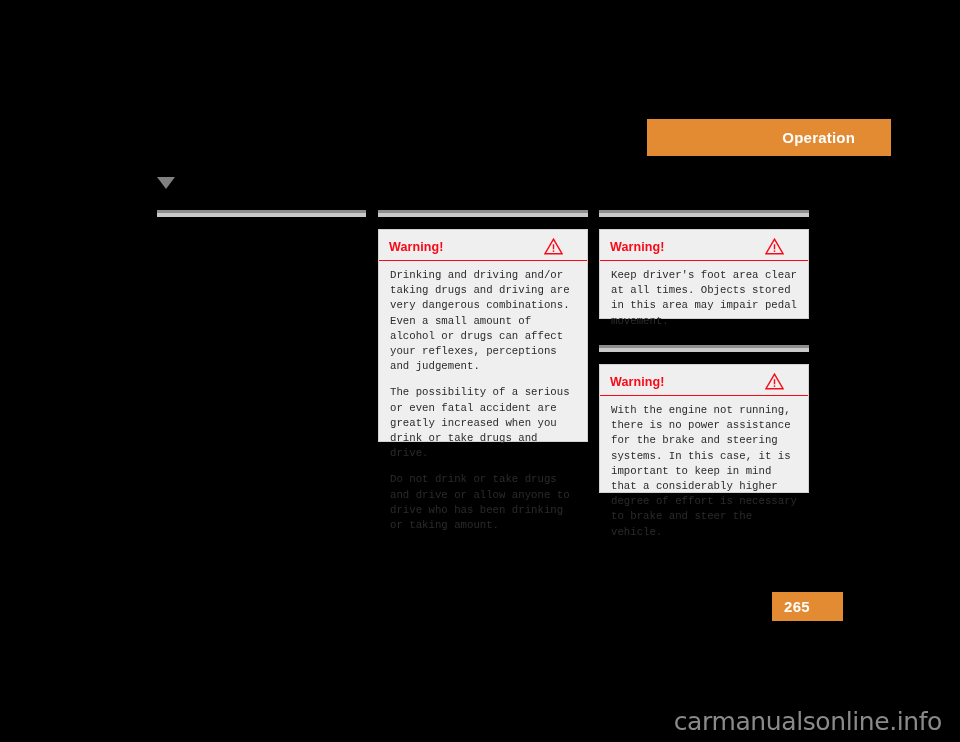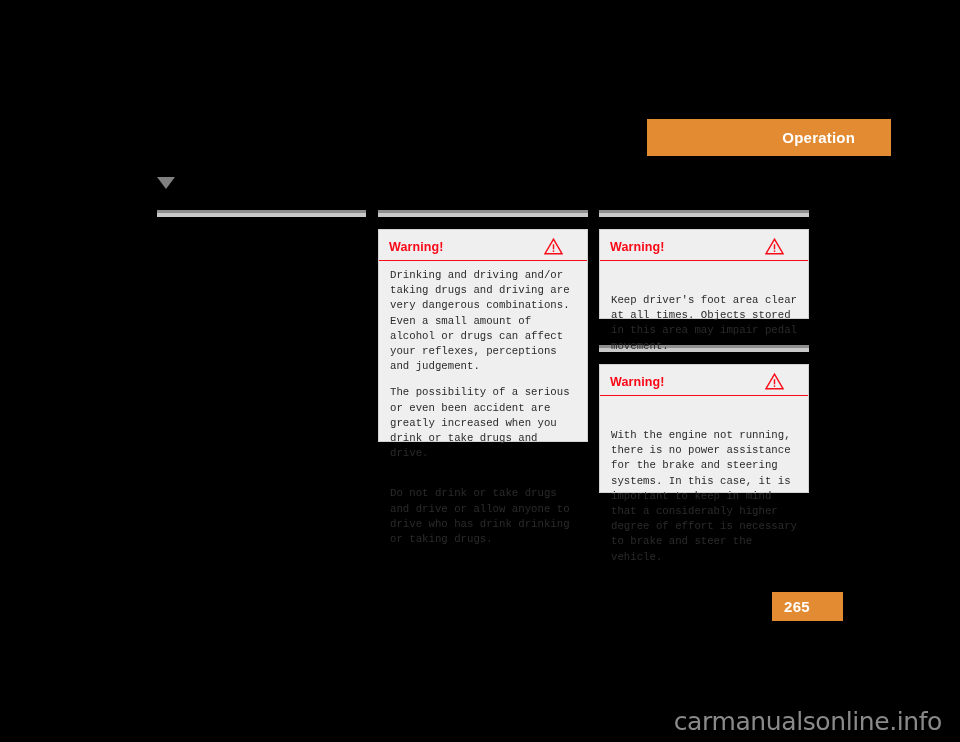--- a/index.html
+++ b/index.html
@@ -113,21 +113,21 @@
   .warning-body {
     padding: 7px 11px 10px 11px;
   }
   .warning-body p {
     margin: 0 0 11px 0;
     color: #2b2b2b;
     font-size: 10.7px;
     line-height: 15.2px;
     font-family: Liberation Mono, monospace;
   }
-  .warning-body p:last-child { margin-bottom: 0; margin-top: 25px; }
+  .warning-body p:last-child { margin-bottom: 0; }
 
   #box-drugs  { left: 378px; top: 229px; width: 210px; height: 213px; }
   #box-foot   { left: 599px; top: 229px; width: 210px; height: 90px;  }
   #box-engine { left: 599px; top: 364px; width: 210px; height: 129px; }
 
   
   .page-badge {
     position: absolute;
     left: 772px;
     top: 592px;
@@ -192,22 +192,22 @@
       <span class="warning-title">Warning!</span>
       <svg class="warning-icon" viewBox="0 0 20 18">
         <path d="M10 1.2 L19 16.6 L1 16.6 Z" fill="none" stroke="#fa0a18" stroke-width="1.5" stroke-linejoin="miter"></path>
         <rect x="9.25" y="6.6" width="1.5" height="5.4" fill="#fa0a18"></rect>
         <rect x="9.25" y="13.1" width="1.5" height="1.6" fill="#fa0a18"></rect>
       </svg>
     </div>
     <div class="warning-divider"></div>
     <div class="warning-body">
       <p>Drinking and driving and/or taking drugs and driving are very dangerous combinations. Even a small amount of alcohol or drugs can affect your reflexes, perceptions and judgement.</p>
-      <p>The possibility of a serious or even been accident are greatly increased when you drink or take drugs and drive.</p>
-      <p>Do not drink or take drugs and drive or allow anyone to drive who has drink drinking or taking drugs.</p>
+      <p>The possibility of a serious or even fatal accident are greatly increased when you drink or take drugs and drive.</p>
+      <p>Do not drink or take drugs and drive or allow anyone to drive who has been drinking or taking amount.</p>
     </div>
   </div>
 
   <div class="warning-box" id="box-foot">
     <div class="warning-head">
       <span class="warning-title">Warning!</span>
       <svg class="warning-icon" viewBox="0 0 20 18">
         <path d="M10 1.2 L19 16.6 L1 16.6 Z" fill="none" stroke="#fa0a18" stroke-width="1.5" stroke-linejoin="miter"></path>
         <rect x="9.25" y="6.6" width="1.5" height="5.4" fill="#fa0a18"></rect>
         <rect x="9.25" y="13.1" width="1.5" height="1.6" fill="#fa0a18"></rect>

